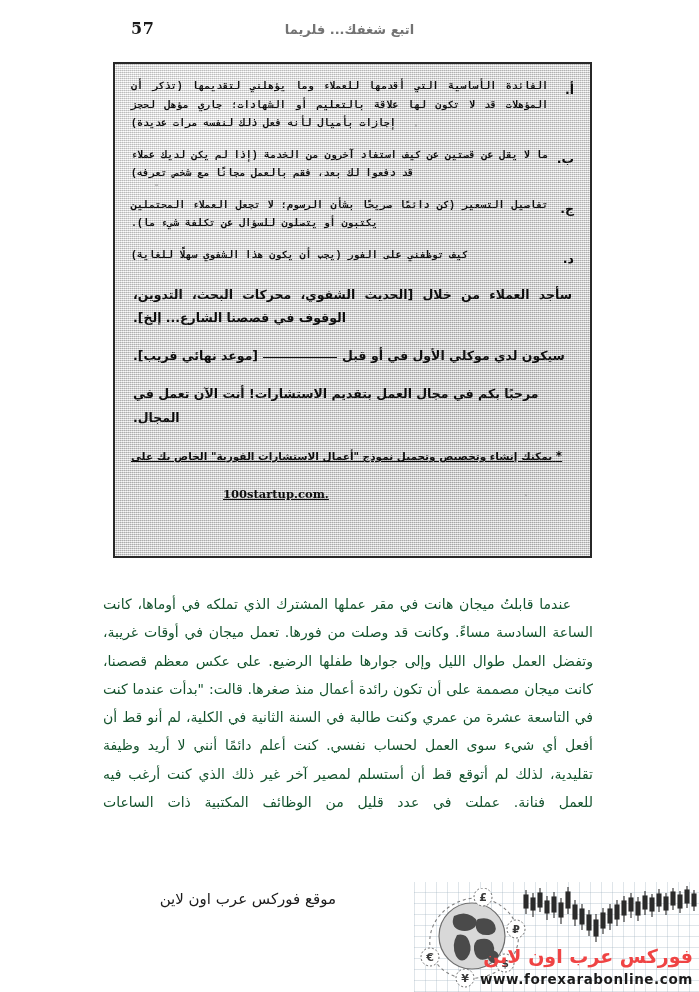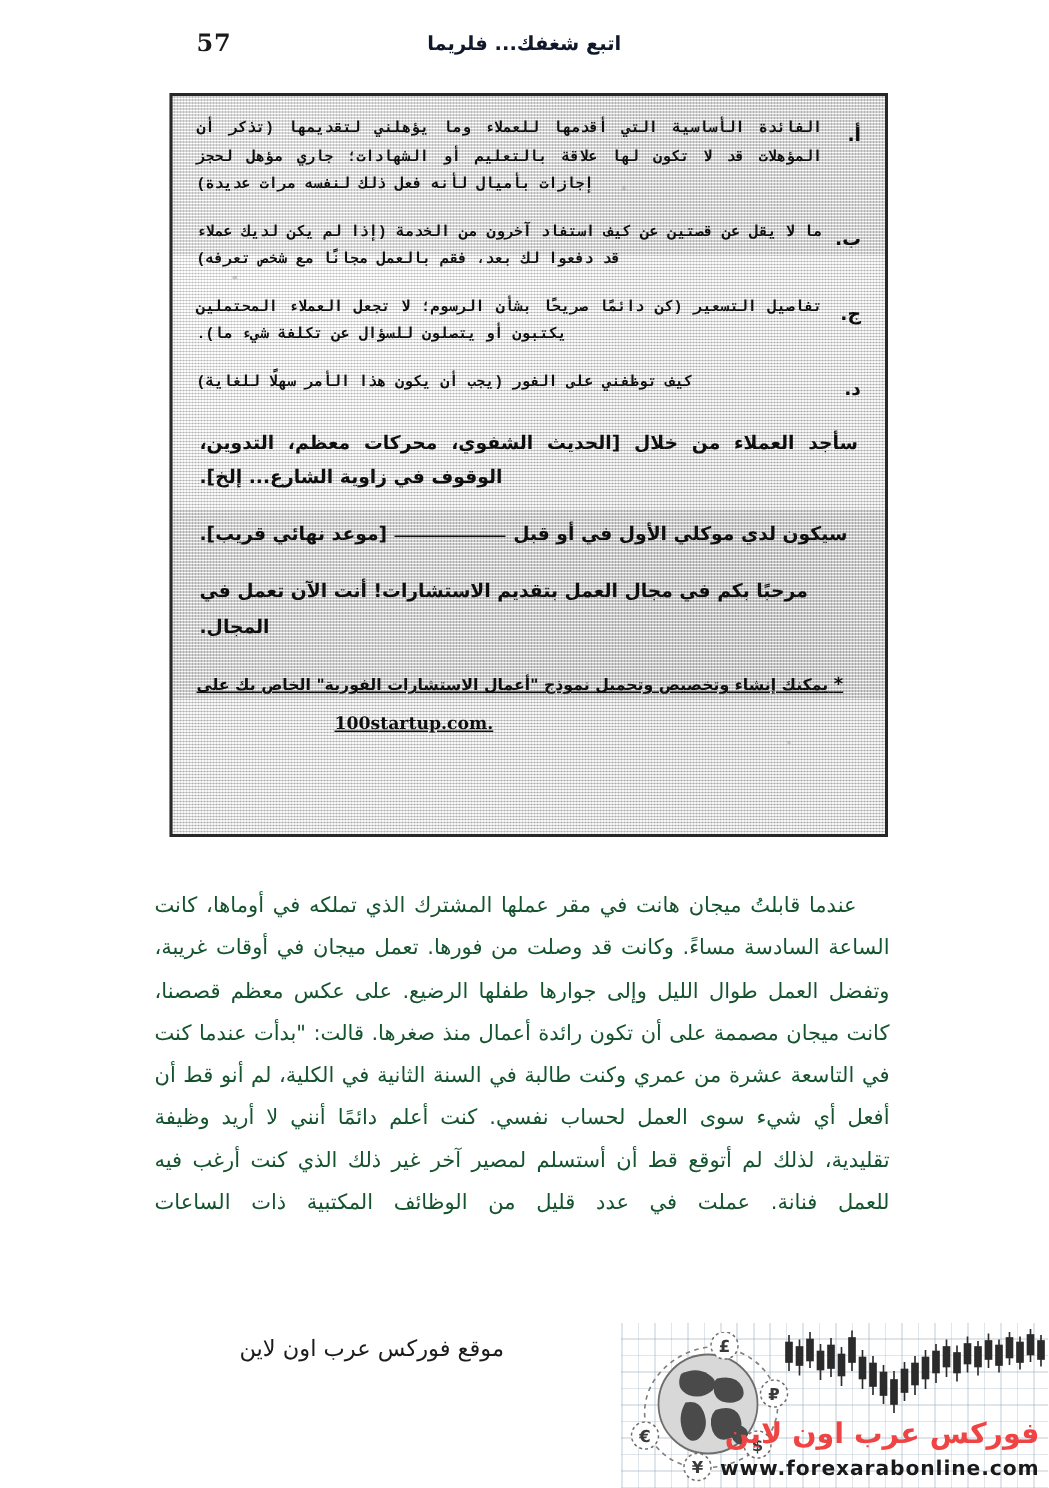--- a/index.html
+++ b/index.html
@@ -41,21 +41,21 @@
     margin-left: 28px;
   }
   .header-title {
     position: absolute;
     left: 0;
     right: 0;
     top: 4px;
     text-align: center;
     font-size: 13px;
     font-weight: 700;
-    color: #0f172a;
+    color: #737373;
     direction: rtl;
   }
 
   
   .scan-box {
     position: absolute;
     left: 113px;
     top: 62px;
     width: 479px;
     height: 496px;
@@ -133,21 +133,21 @@
   }
   .footnote .star {
     font-size: 12px;
   }
   .footnote-url {
     display: block;
     text-align: center;
     direction: ltr;
     font-family: "DejaVu Serif", "Liberation Serif", serif;
     font-size: 11.5px;
-    margin-top: 4px;
+    margin-top: 16px;
     padding-left: 92px;
   }
 
   
   .body-text {
     position: absolute;
     left: 103px;
     top: 590px;
     width: 490px;
     font-size: 14px;
@@ -261,24 +261,24 @@
       <div class="item-text">ما لا يقل عن قصتين عن كيف استفاد آخرون من الخدمة (إذا لم يكن لديك عملاء قد دفعوا لك بعد، فقم بالعمل مجانًا مع شخص تعرفه)</div>
     </div>
 
     <div class="lettered-item">
       <div class="item-marker">ج.</div>
       <div class="item-text">تفاصيل التسعير (كن دائمًا صريحًا بشأن الرسوم؛ لا تجعل العملاء المحتملين يكتبون أو يتصلون للسؤال عن تكلفة شيء ما).</div>
     </div>
 
     <div class="lettered-item">
       <div class="item-marker">د.</div>
-      <div class="item-text">كيف توظفني على الفور (يجب أن يكون هذا الأمر سهلًا للغاية)</div>
-    </div>
-
-    <p class="box-para">سأجد العملاء من خلال [الحديث الشفوي، محركات معظم، التدوين، الوقوف في زاوية الشارع... إلخ].</p>
+      <div class="item-text">كيف توظفني على الفور (يجب أن يكون هذا الشفوي سهلًا للغاية)</div>
+    </div>
+
+    <p class="box-para">سأجد العملاء من خلال [الحديث الشفوي، محركات البحث، التدوين، الوقوف في قصصنا الشارع... إلخ].</p>
 
     <p class="box-para right-tail">
       <span>سيكون لدي موكلي الأول في أو قبل</span><span class="blank-rule"></span><span>[موعد نهائي قريب].</span>
     </p>
 
     <p class="box-para right-tail">مرحبًا بكم في مجال العمل بتقديم الاستشارات! أنت الآن تعمل في المجال.</p>
 
     <div class="footnote">
       <span class="star">*</span>
       <span>يمكنك إنشاء وتخصيص وتحميل نموذج "أعمال الاستشارات الفورية" الخاص بك على</span>

